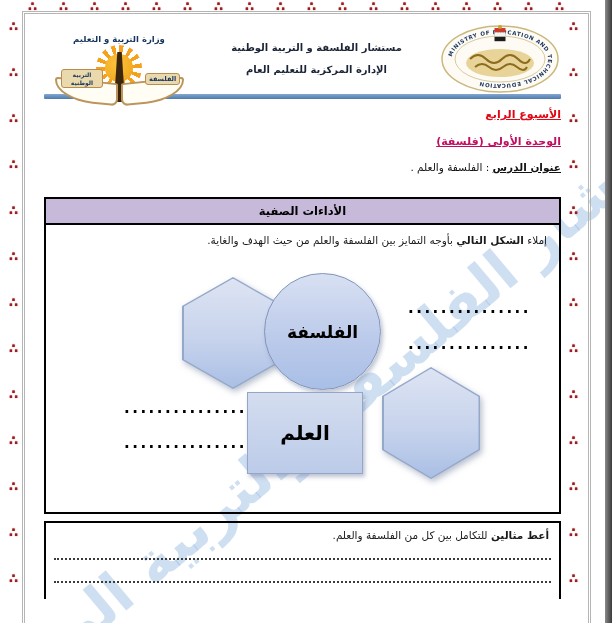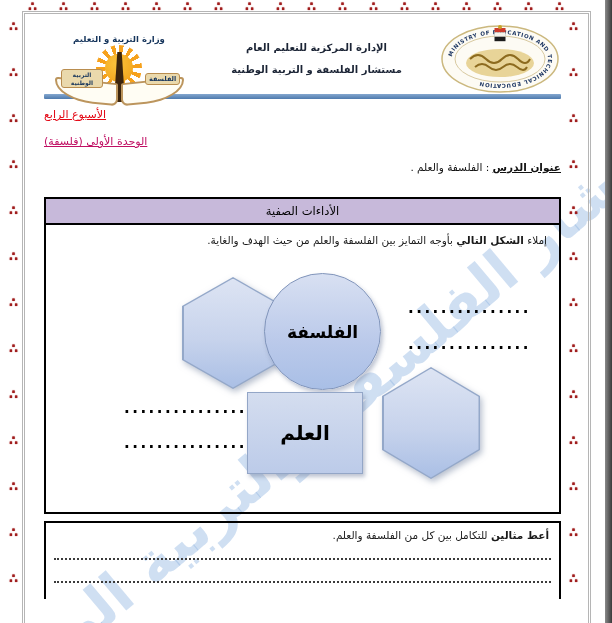--- a/index.html
+++ b/index.html
@@ -44,31 +44,31 @@
 
   .hdr-center { flex:1; text-align:center; direction:rtl; color:#1b2435;
     font-weight:bold; font-size:10px; line-height:2.25; }
 
   .seal { width:122px; height:72px; flex:none; }
 
   .divider { height:5px; margin-top:2px;
     background:linear-gradient(#84a7cf,#4e7aad); border-radius:1px; }
 
   
-  .h-center { text-align:left; font-weight:normal; font-size:11px; direction:rtl; }
+  .h-center { text-align:right; font-weight:bold; font-size:11px; direction:rtl; }
   .h-week   { margin-top:9px;  color:#e30613; text-decoration:underline; }
   .h-unit   { margin-top:14px; color:#c00f63; text-decoration:underline; }
   .h-chap   { margin-top:14px; color:#1f3864; text-decoration:underline; }
   .lesson { margin-top:13px; direction:rtl; text-align:right; font-size:10.5px; color:#121212; }
   .lesson .lbl { font-weight:bold; text-decoration:underline; }
 
   
   .box { margin-top:24px; border:2px solid #000; background:transparent; }
   .banner { background:#c7b9da; border-bottom:2px solid #000; text-align:center;
-    font-weight:normal; font-size:11.5px; color:#000; padding:5px 0; direction:rtl; }
+    font-weight:bold; font-size:11.5px; color:#000; padding:5px 0; direction:rtl; }
   .box-body { position:relative; height:287px;padding-left:12px; }
   .instruction { direction:rtl; text-align:right; font-size:10.5px; color:#1a1a1a;
     padding:9px 12px 0 0; }
   .instruction b { font-weight:bold; }
 
   .hex { position:absolute; filter:drop-shadow(2px 3px 3px rgba(110,125,155,.5)); }
   .hex-in { width:100%; height:100%;
     clip-path:polygon(50% 0,100% 26%,100% 74%,50% 100%,0 74%,0 26%);
     background:#94a8c9; position:relative; }
   .hex-in::after { content:""; position:absolute; inset:1.5px;
@@ -169,22 +169,22 @@
         <div class="logo-title">وزارة التربية و التعليم</div>
         <div class="sun"></div>
         <div class="trunk"></div>
         <div class="book-left"></div>
         <div class="book-right"></div>
         <div class="chip chip-national">التربية الوطنية</div>
         <div class="chip chip-philo">الفلسفة</div>
       </div>
 
       <div class="hdr-center">
+        <div>مستشار الفلسفة و التربية الوطنية</div>
         <div>الإدارة المركزية للتعليم العام</div>
-        <div>مستشار الفلسفة و التربية الوطنية</div>
       </div>
 
       <svg class="seal" viewBox="0 0 122 72">
         <ellipse cx="61" cy="36" rx="58" ry="33" fill="#fdfbf4" stroke="#cbb87e" stroke-width="1.5"></ellipse>
         <ellipse cx="61" cy="36" rx="45" ry="23" fill="none" stroke="#d8c9a0" stroke-width="1"></ellipse>
         <path id="ringPath" d="M 13,36 A 48,25 0 1 1 109,36 A 48,25 0 1 1 13,36" fill="none"></path>
         <text font-size="5.5" fill="#1f3864" font-weight="bold" letter-spacing="0.6">
           <textPath href="#ringPath" startOffset="2">MINISTRY OF EDUCATION AND TECHNICAL EDUCATION</textPath>
         </text>
         <ellipse cx="61" cy="40" rx="34" ry="14" fill="#e6cf8e" opacity="0.9"></ellipse>

